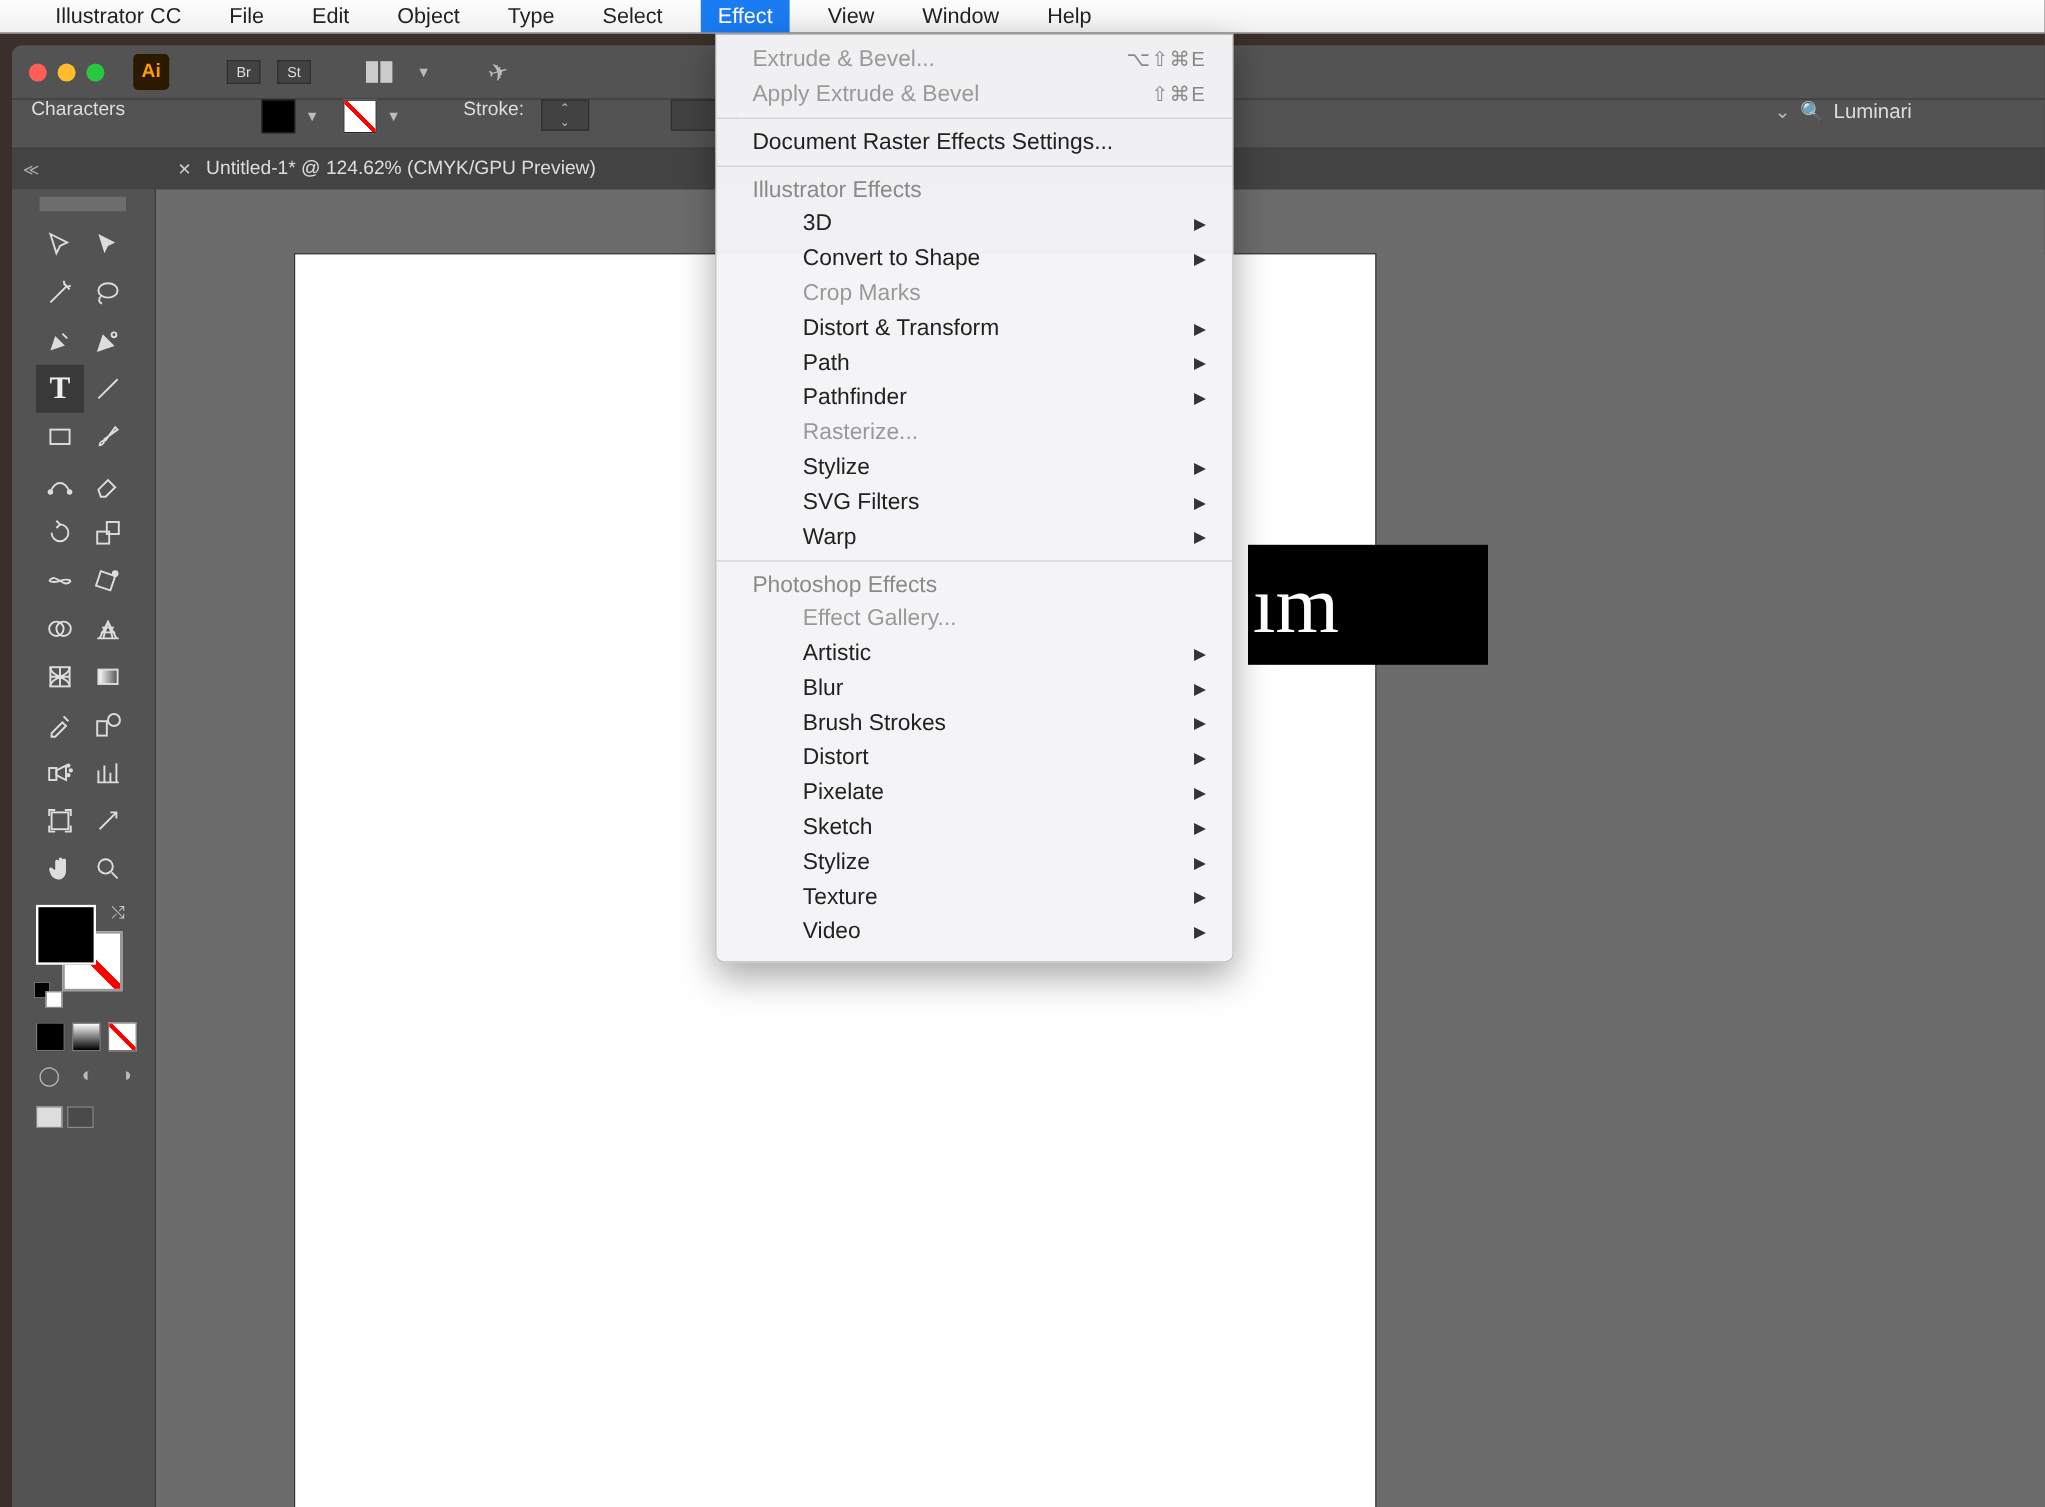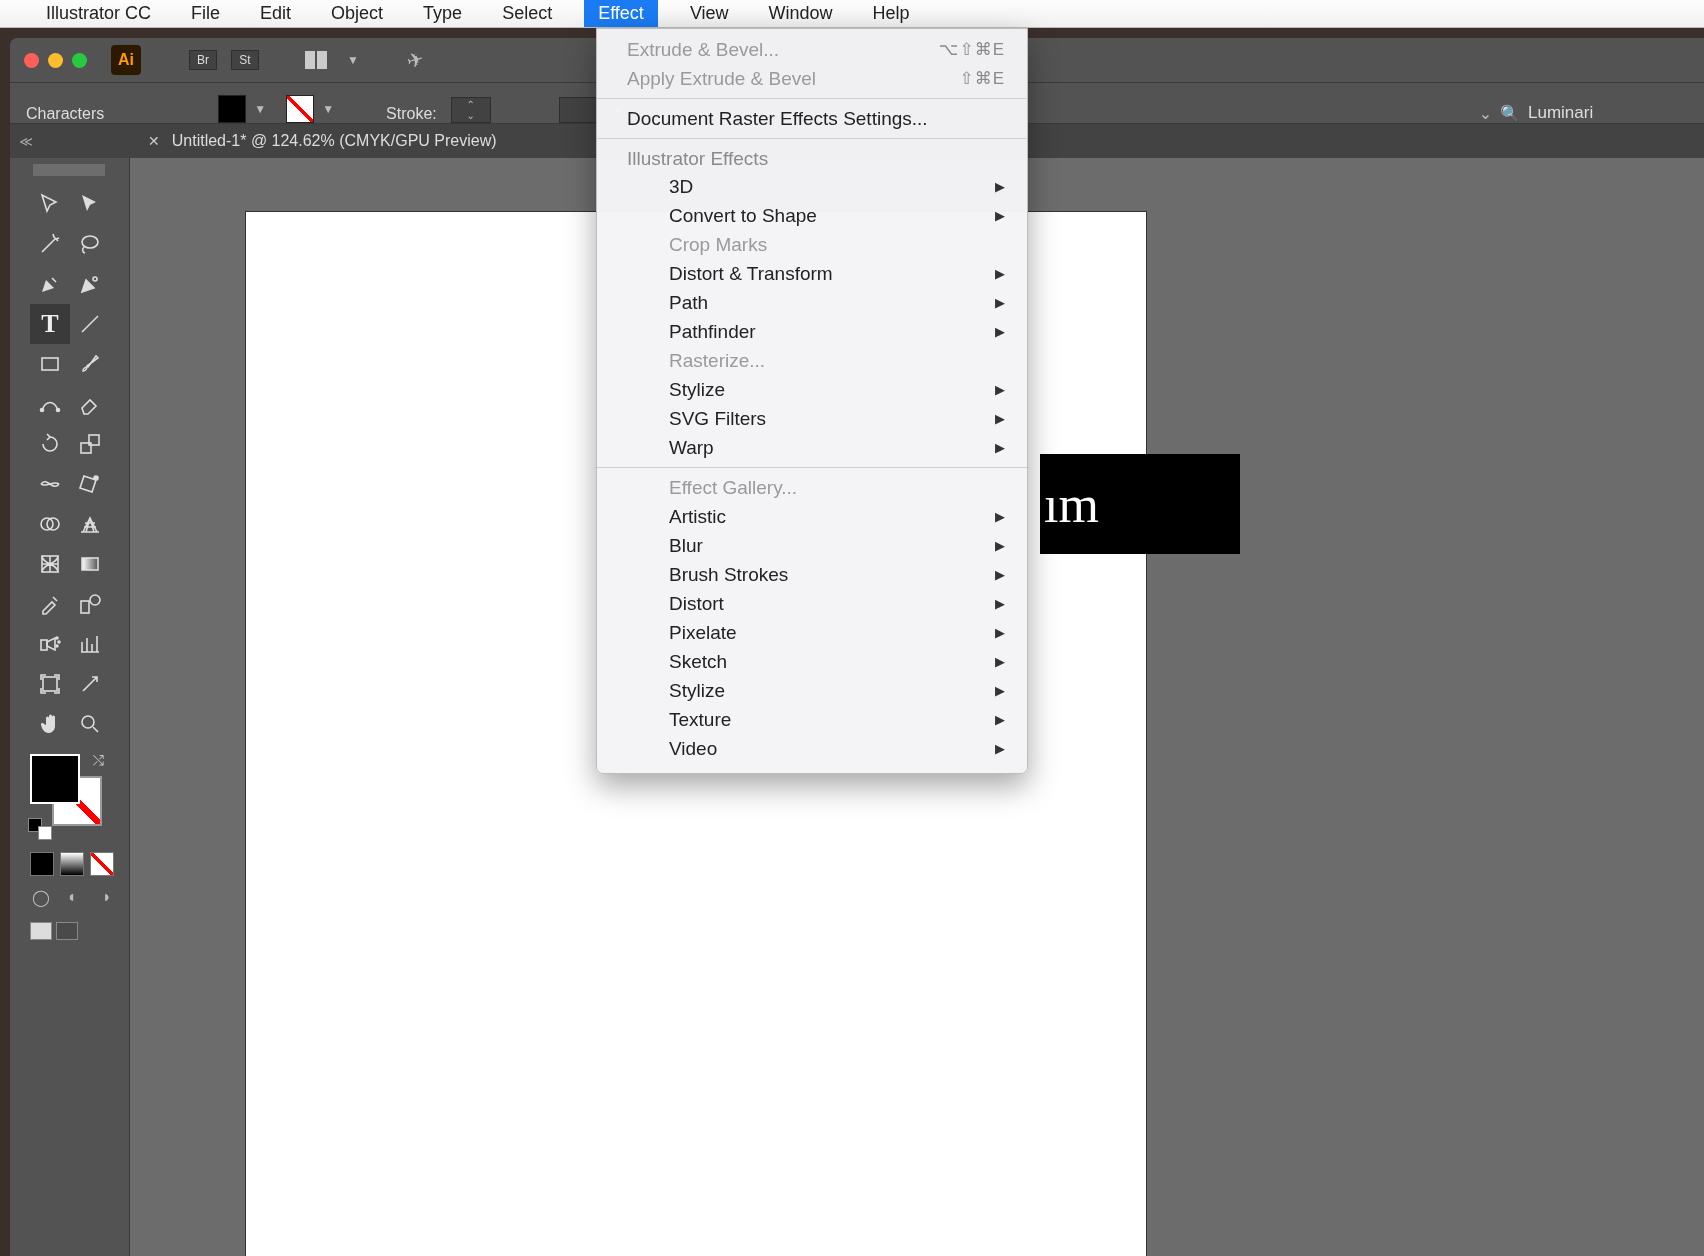--- a/index.html
+++ b/index.html
@@ -18,21 +18,21 @@
   .traffic { display:flex; gap:9px; margin-right:10px;}
   .traffic span { width:15px; height:15px; border-radius:50%; display:block; }
   .tr-r{background:#ff5f57;} .tr-y{background:#ffbd2e;} .tr-g{background:#28c940;}
   .ai-logo { width:30px; height:30px; background:#2b1a00; color:#ff9a00; font-weight:700; display:flex; align-items:center; justify-content:center; font-size:16px; border-radius:4px;text-align:center;}
   .tb-btn { width:28px; height:20px; background:#424242; color:#ddd; font-size:12px; display:flex;align-items:center;justify-content:center; border:1px solid #2e2e2e; }
   .arrange-ico { width:22px; height:18px; display:flex; gap:2px;}
   .arrange-ico div{flex:1;background:#ccc;}
   .cloud-ico { color:#bbb; font-size:20px; transform:rotate(-15deg);}
 
   
-  .control-bar { height:42px; background:#535353; border-top:1px solid #3a3a3a; border-bottom:1px solid #3a3a3a; display:flex; align-items:flex-end; padding:0 16px; gap:14px; color:#ddd; font-size:16px;}
+  .control-bar { height:42px; background:#535353; border-top:1px solid #3a3a3a; border-bottom:1px solid #3a3a3a; display:flex; align-items:flex-start; padding:0 16px; gap:14px; color:#ddd; font-size:16px;}
   .control-bar .lbl { margin-right:6px; }
   .swatch-wrap{display:flex;align-items:center;gap:2px;}
   .swatch { width:28px; height:28px; border:1px solid #222; }
   .sw-black{background:#000;}
   .sw-none{background:#fff; position:relative;}
   .sw-none::after{content:"";position:absolute;left:0;top:0;right:0;bottom:0;background:linear-gradient(to top right,transparent 45%,red 45%,red 55%,transparent 55%);}
   .dd-caret{ color:#bbb; font-size:12px; padding:0 6px;}
   .num-field { width:40px; height:26px; background:#424242; border:1px solid #2e2e2e; display:flex; flex-direction:column; align-items:center; justify-content:center; color:#bbb; font-size:10px;}
   .combo { width:72px; height:26px; background:#424242; border:1px solid #2e2e2e; display:flex; align-items:center; justify-content:flex-end; padding:0 6px; color:#bbb; font-size:12px;}
   .search-wrap { margin-left:auto; display:flex; align-items:center; gap:8px; color:#ddd;}
@@ -72,21 +72,21 @@
 
   .mini-row2{ margin-top:10px; display:flex; gap:10px; color:#bbb;}
   .mini-row2 span{ width:22px;height:22px; display:flex;align-items:center;justify-content:center;font-size:16px;}
 
   .screen-row { margin-top:14px; display:flex; gap:4px;}
   .screen-row span { width:22px; height:18px; border:1px solid #888; background:#4a4a4a;}
   .screen-row span:first-child{ background:#ddd;}
 
   .canvas-area { flex:1; position:relative; background:#6c6c6c; }
   .artboard { position:absolute; left:116px; top:54px; width:900px; height:1180px; background:#fff; box-shadow:0 0 0 1px #333;}
-  .black-box { position:absolute; left:910px; top:296px; width:200px; height:100px; background:#000; color:#fff; font-family:Georgia,'Times New Roman',serif; font-size:52px; display:flex; align-items:center; justify-content:flex-start; padding-left:4px; overflow:hidden;}
+  .black-box { position:absolute; left:910px; top:296px; width:200px; height:100px; background:#000; color:#fff; font-family:Georgia,'Times New Roman',serif; font-size:68px; display:flex; align-items:center; justify-content:flex-start; padding-left:4px; overflow:hidden;}
 
   
   .dropdown { position:absolute; left:596px; top:28px; width:432px; background:rgba(244,244,246,0.98); border:1px solid #bcbcbc; border-radius:0 0 7px 7px; box-shadow:0 12px 30px rgba(0,0,0,0.35); padding:6px 0 10px; font-size:19px; color:#222;}
   .dropdown .row { display:flex; align-items:center; justify-content:space-between; padding:4px 22px 4px 30px; height:29px;}
   .dropdown .row.disabled { color:#9a9a9a; }
   .dropdown .row .arrow { color:#333; font-size:13px;}
   .dropdown hr { border:none; border-top:1px solid #cfcfcf; margin:5px 0;}
   .dropdown .section { color:#8a8a8a; padding:4px 22px 2px 30px; font-size:19px;}
   .dropdown .sc { color:#8a8a8a; font-size:17px; letter-spacing:1px;}
   .dropdown .indent .row { padding-left:72px;}
@@ -415,20 +415,21 @@
       <div class="row">
         <span>SVG Filters</span>
         <span class="arrow">▶</span>
       </div>
       <div class="row">
         <span>Warp</span>
         <span class="arrow">▶</span>
       </div>
     </div>
   <hr>
+  <div class="section">Photoshop Effects</div>
   <div class="indent">
     <div class="row disabled">
         <span>Effect Gallery...</span>
       </div>
     <div id="ps-list">
         <div class="row">
           <span>Artistic</span>
           <span class="arrow">▶</span>
         </div>
         <div class="row">

